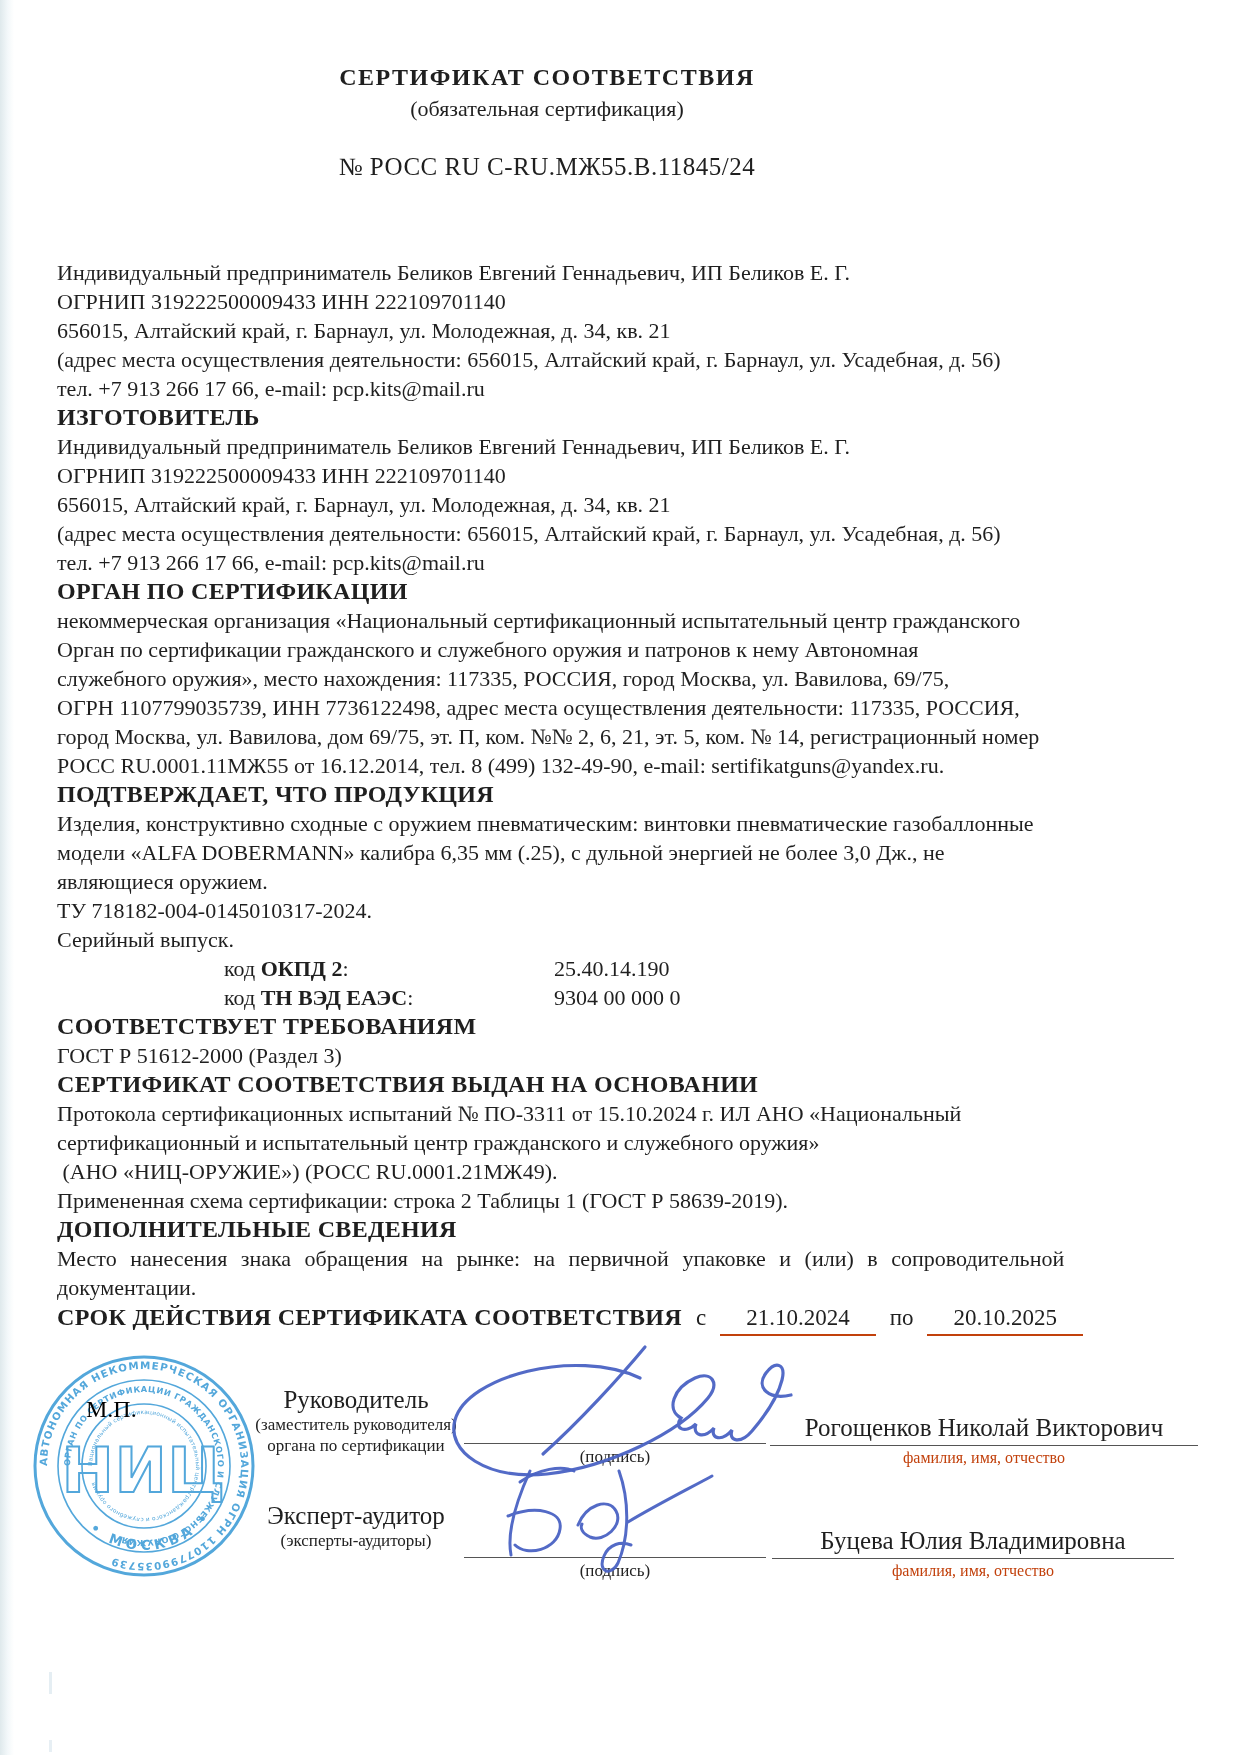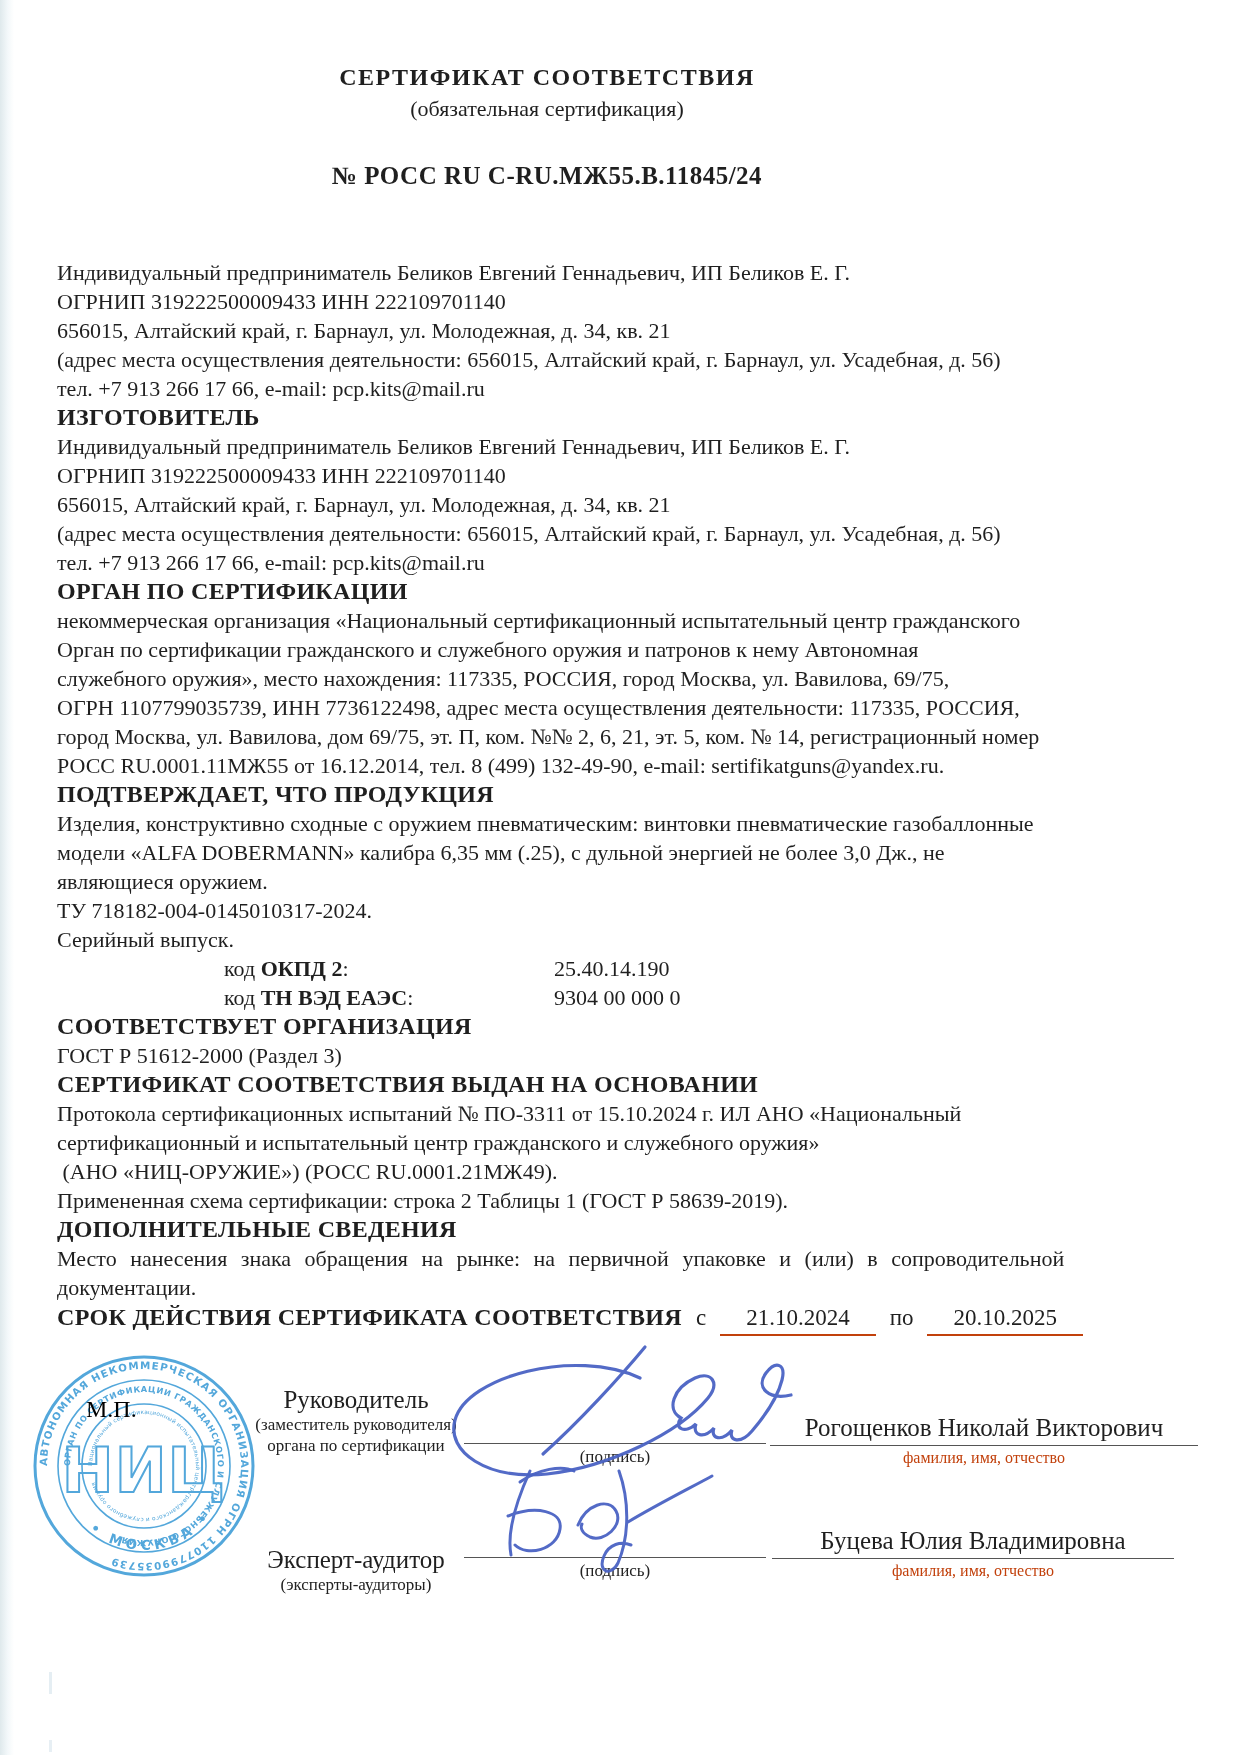--- a/index.html
+++ b/index.html
@@ -6,42 +6,42 @@
   .page{position:relative;width:1240px;height:1755px;background:#ffffff;overflow:hidden;
         font-family:"Liberation Serif","DejaVu Serif",serif;color:#1f1f1f;}
   .scan-edge{position:absolute;left:0;top:0;width:14px;height:100%;
              background:linear-gradient(90deg,#dfe9ec 0%,#f3f8fa 55%,#ffffff 100%);}
   .scan-tick{position:absolute;left:49px;top:1672px;width:3px;height:22px;background:#cfe0ea;opacity:.55;}
   .scan-tick2{position:absolute;left:49px;top:1740px;width:3px;height:12px;background:#cfe0ea;opacity:.5;}
 
   .doc-header{position:absolute;left:57px;top:64px;width:980px;text-align:center;}
   .doc-title{font-size:24px;font-weight:bold;letter-spacing:1.5px;}
   .doc-subtitle{font-size:22px;margin-top:5px;}
-  .doc-number{font-size:25px;font-weight:bold;letter-spacing:.5px;margin-top:40px;}
+  .doc-number{font-size:25px;font-weight:normal;letter-spacing:.5px;margin-top:31px;}
 
   .doc-body{position:absolute;left:57px;top:258px;width:1140px;font-size:22px;}
   .doc-body .h{height:29px;line-height:29px;font-weight:bold;font-size:24px;white-space:pre;letter-spacing:.3px;}
   .doc-body .line{height:29px;line-height:29px;white-space:pre;}
   .doc-body .just{word-spacing:8px;}
 
   .code-row{height:29px;line-height:29px;padding-left:167px;display:flex;}
   .code-label{width:330px;}
   .code-value{font-size:22px;}
 
   .validity-row{height:34px;line-height:30px;white-space:nowrap;}
   .validity-label{font-weight:bold;font-size:24px;letter-spacing:.3px;}
   .v-word{margin-left:14px;font-size:23px;}
   .v-date{display:inline-block;margin-left:14px;border-bottom:2px solid #c2410c;padding:0 26px 1px;font-size:23px;}
 
   .mp{position:absolute;left:86px;top:1396px;font-size:24px;color:#000000;z-index:3;}
   .stamp{position:absolute;left:30px;top:1352px;z-index:2;opacity:.92;}
 
   .role-block{position:absolute;width:240px;text-align:center;}
   .role-head{left:236px;top:1386px;}
-  .role-expert{left:236px;top:1546px;}
+  .role-expert{left:236px;top:1502px;}
   .role-title{font-size:25px;}
   .role-note{font-size:17px;line-height:21px;color:#222;}
 
   .sig-svg{position:absolute;z-index:2;}
   .sig-head{left:425px;top:1338px;}
   .sig-expert{left:478px;top:1462px;}
 
   .sign-line{position:absolute;width:302px;border-top:1.5px solid #555;}
   .sign-line-1{left:464px;top:1443px;}
   .sign-line-2{left:464px;top:1557px;}
@@ -100,21 +100,21 @@
 
     <div class="code-row">
       <span class="code-label"><span>код </span><b>ОКПД 2</b><span>:</span></span>
       <span class="code-value">25.40.14.190</span>
     </div>
     <div class="code-row">
       <span class="code-label"><span>код </span><b>ТН ВЭД ЕАЭС</b><span>:</span></span>
       <span class="code-value">9304 00 000 0</span>
     </div>
 
-    <div class="h">СООТВЕТСТВУЕТ ОРГАНИЗАЦИЯ</div>
+    <div class="h">СООТВЕТСТВУЕТ ТРЕБОВАНИЯМ</div>
     <div class="line">ГОСТ Р 51612-2000 (Раздел 3)</div>
 
     <div class="h">СЕРТИФИКАТ СООТВЕТСТВИЯ ВЫДАН НА ОСНОВАНИИ</div>
     <div class="line">Протокола сертификационных испытаний № ПО-3311 от 15.10.2024 г. ИЛ АНО «Национальный</div>
     <div class="line">сертификационный и испытательный центр гражданского и служебного оружия»</div>
     <div class="line"> (АНО «НИЦ-ОРУЖИЕ») (РОСС RU.0001.21МЖ49).</div>
     <div class="line">Примененная схема сертификации: строка 2 Таблицы 1 (ГОСТ Р 58639-2019).</div>
 
     <div class="h">ДОПОЛНИТЕЛЬНЫЕ СВЕДЕНИЯ</div>
     <div class="line just">Место нанесения знака обращения на рынке: на первичной упаковке и (или) в сопроводительной</div>

